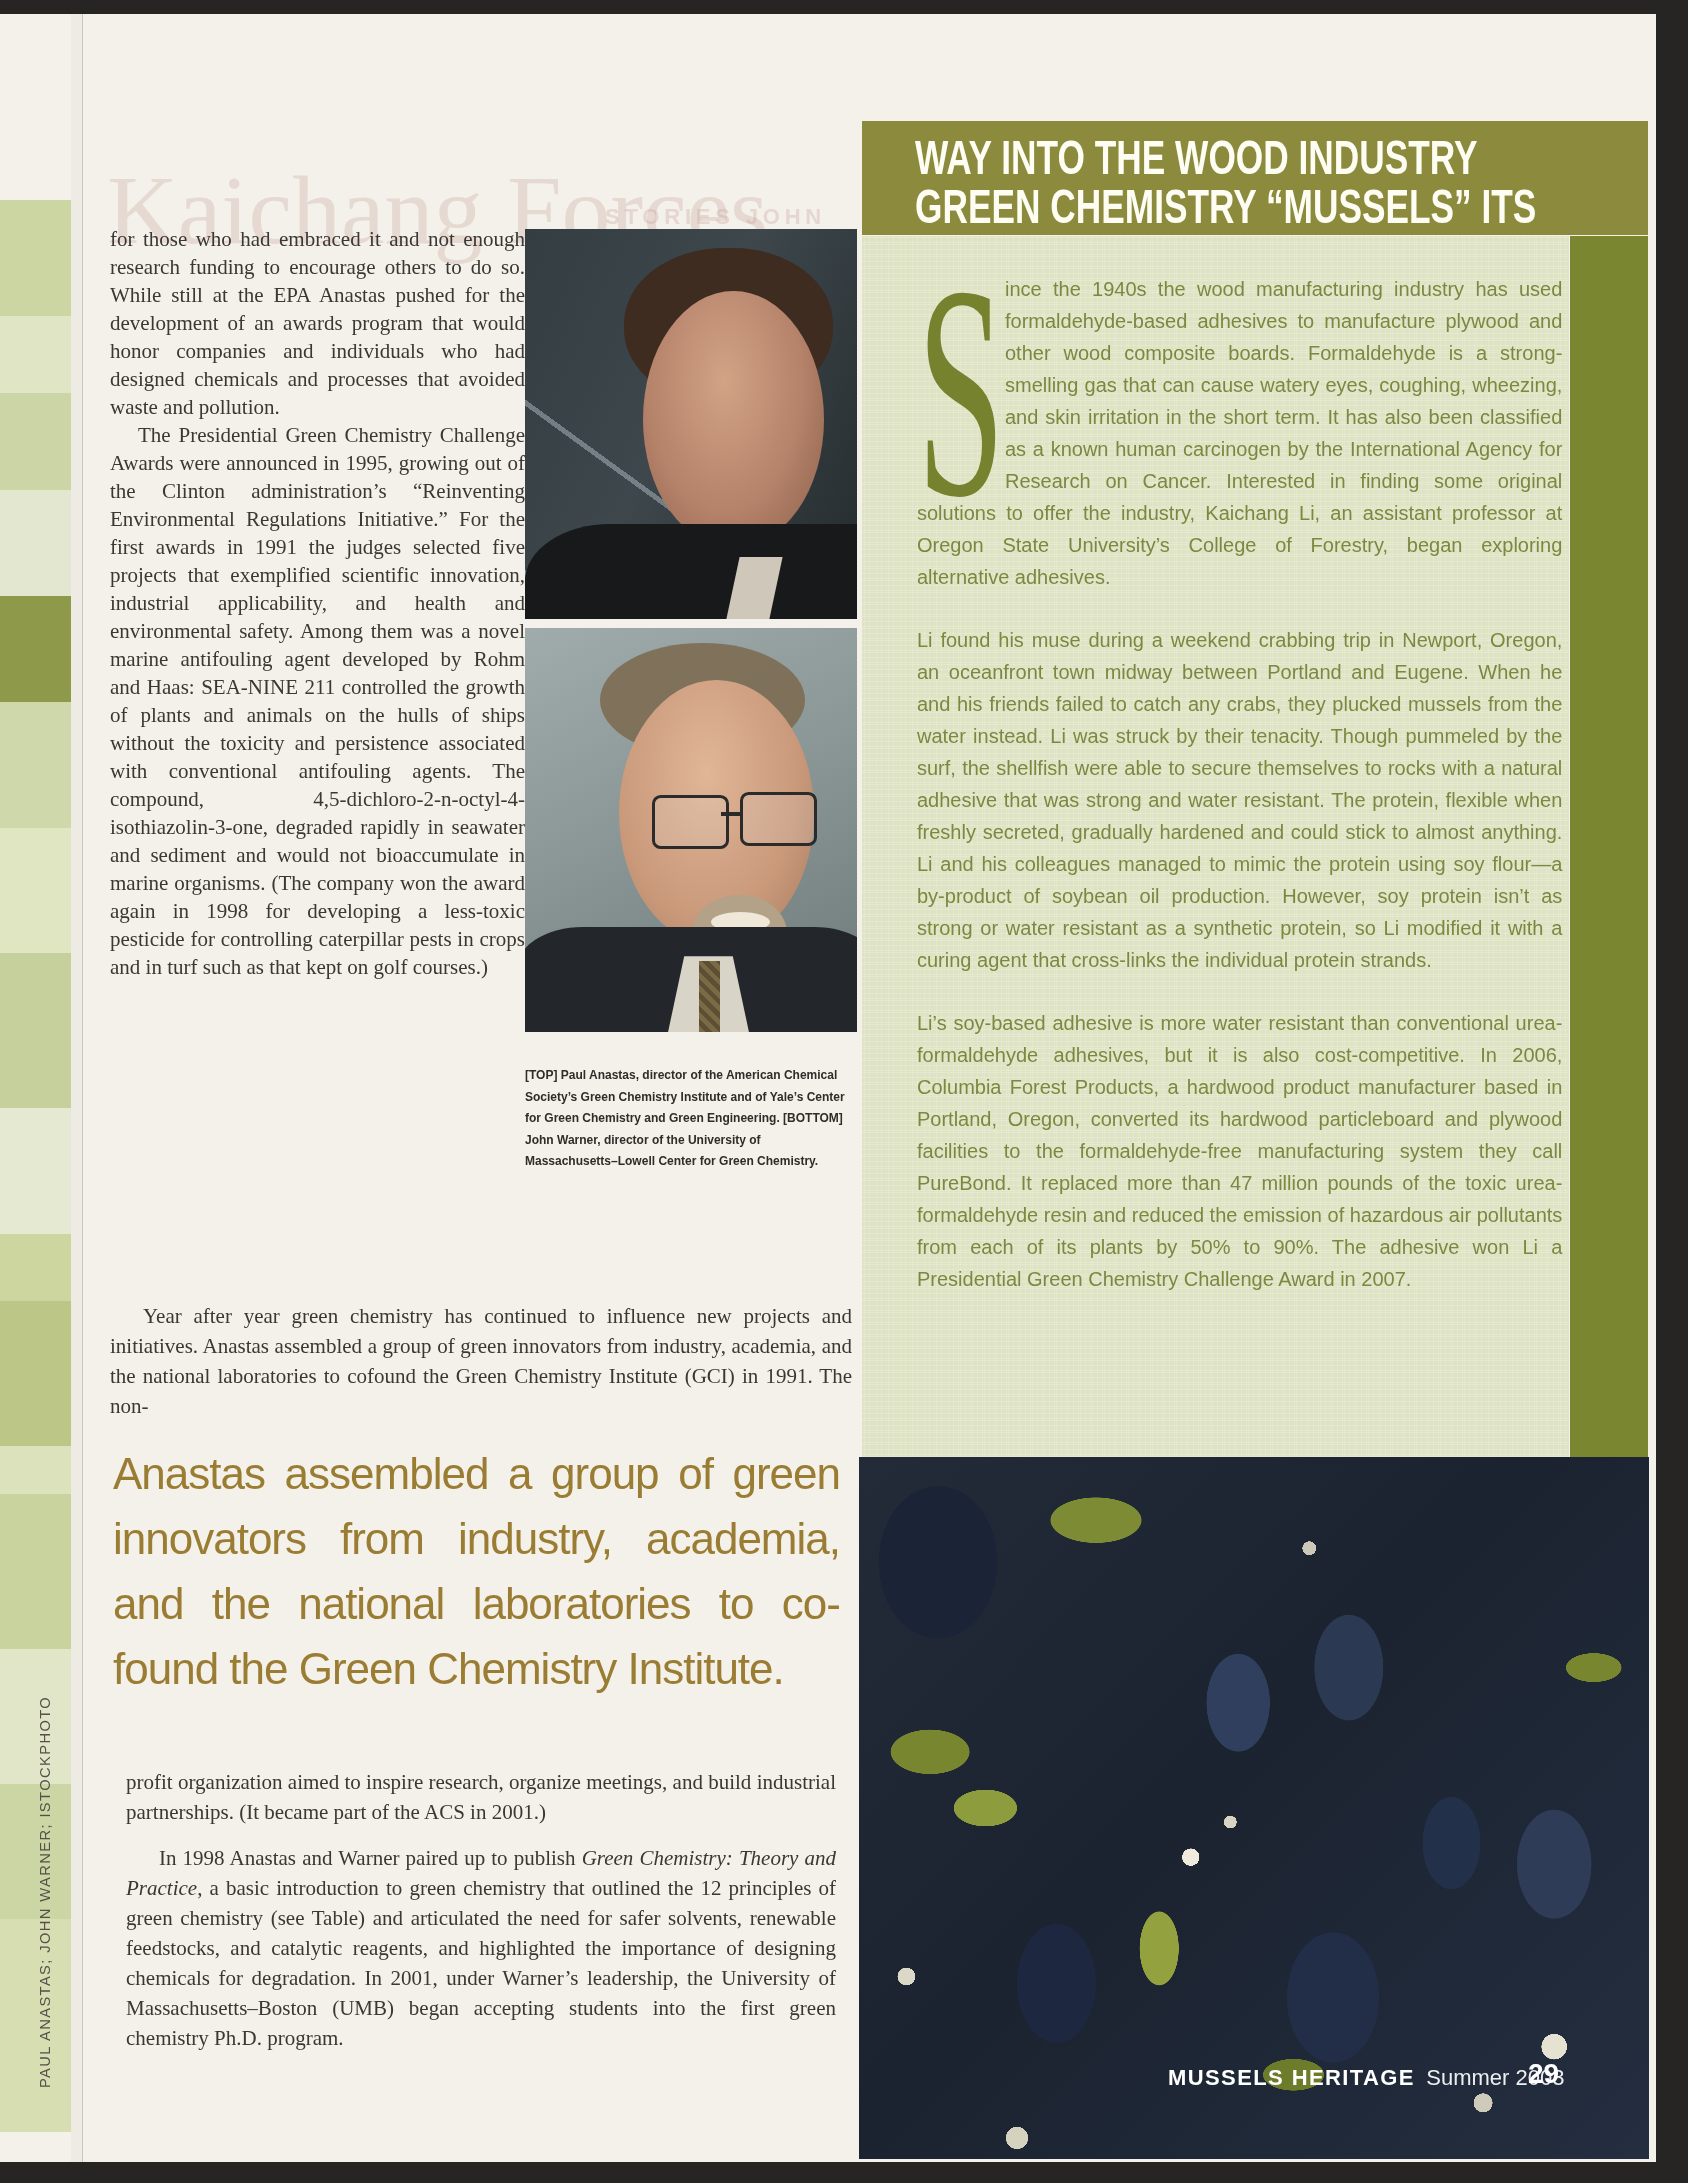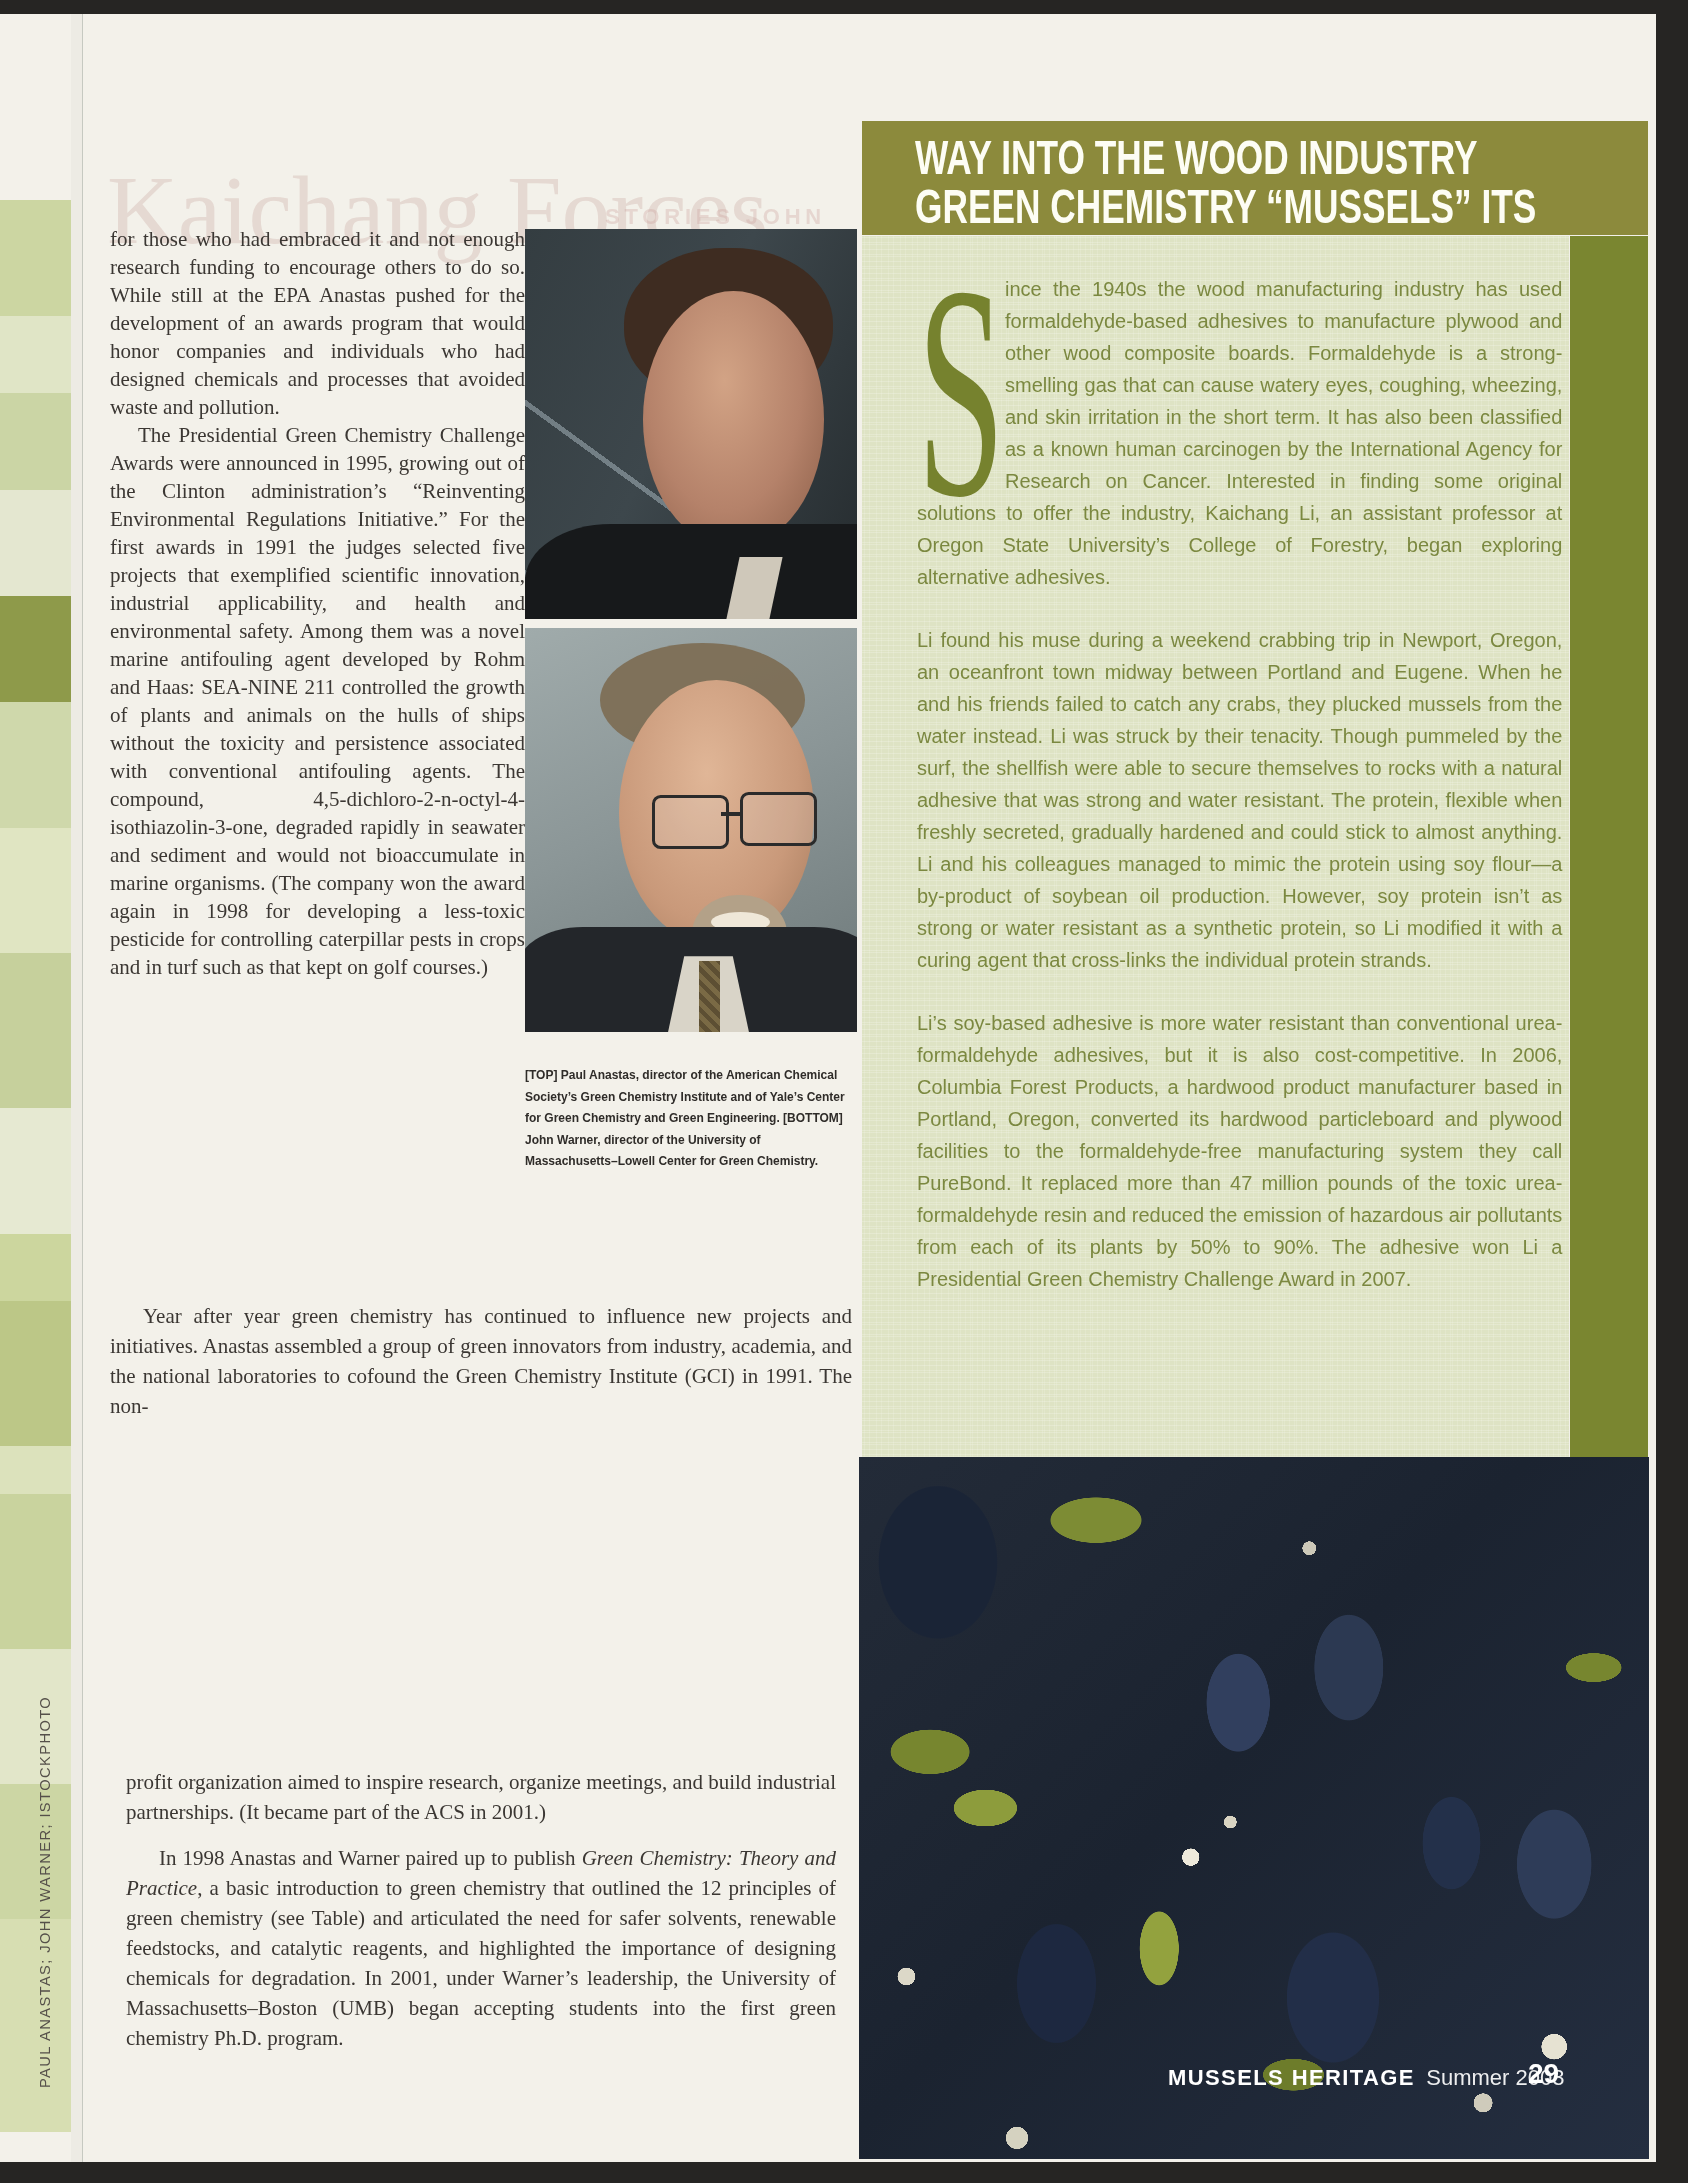--- a/index.html
+++ b/index.html
@@ -158,20 +158,21 @@
       <p><span class="dropcap">
             <span class="dropcap-glyph">S</span>
           </span><span>ince the 1940s the wood manufacturing industry has used formaldehyde-based adhesives to manufacture plywood and other wood composite boards. Formaldehyde is a strong-smelling gas that can cause watery eyes, coughing, wheezing, and skin irritation in the short term. It has also been classified as a known human carcinogen by the International Agency for Research on Cancer. Interested in finding some original solutions to offer the industry, Kaichang Li, an assistant professor at Oregon State University’s College of Forestry, began exploring alternative adhesives.</span></p>
       <p>Li found his muse during a weekend crabbing trip in Newport, Oregon, an oceanfront town midway between Portland and Eugene. When he and his friends failed to catch any crabs, they plucked mussels from the water instead. Li was struck by their tenacity. Though pummeled by the surf, the shellfish were able to secure themselves to rocks with a natural adhesive that was strong and water resistant. The protein, flexible when freshly secreted, gradually hardened and could stick to almost anything. Li and his colleagues managed to mimic the protein using soy flour—a by-product of soybean oil production. However, soy protein isn’t as strong or water resistant as a synthetic protein, so Li modified it with a curing agent that cross-links the individual protein strands.</p>
       <p>Li’s soy-based adhesive is more water resistant than conventional urea-formaldehyde adhesives, but it is also cost-competitive. In 2006, Columbia Forest Products, a hardwood product manufacturer based in Portland, Oregon, converted its hardwood particleboard and plywood facilities to the formaldehyde-free manufacturing system they call PureBond. It replaced more than 47 million pounds of the toxic urea-formaldehyde resin and reduced the emission of hazardous air pollutants from each of its plants by 50% to 90%. The adhesive won Li a Presidential Green Chemistry Challenge Award in 2007.</p>
     </div>
     <div class="sb-strip"></div>
 
     <div class="wide-para">Year after year green chemistry has continued to influence new projects and initiatives. Anastas assembled a group of green innovators from industry, academia, and the national laboratories to cofound the Green Chemistry Institute (GCI) in 1991. The non-</div>
 
+    <div class="pull-quote">Anastas assembled a group of green innovators from industry, academia, and the national laboratories to co-found the Green Chemistry Institute.</div>
 
     <div class="bottom-block">
       <p>profit organization aimed to inspire research, organize meetings, and build industrial partnerships. (It became part of the ACS in 2001.)</p>
       <p class="indent"><span>In 1998 Anastas and Warner paired up to publish </span><span class="italic">Green Chemistry: Theory and Practice</span><span>, a basic introduction to green chemistry that outlined the 12 principles of green chemistry (see Table) and articulated the need for safer solvents, renewable feedstocks, and catalytic reagents, and highlighted the importance of designing chemicals for degradation. In 2001, under Warner’s leadership, the University of Massachusetts–Boston (UMB) began accepting students into the first green chemistry Ph.D. program.</span></p>
     </div>
 
     <div class="mussels"></div>
 
     <div class="footer-line">
       <span class="mag">MUSSELS HERITAGE</span><span class="issue">Summer 2003</span>

